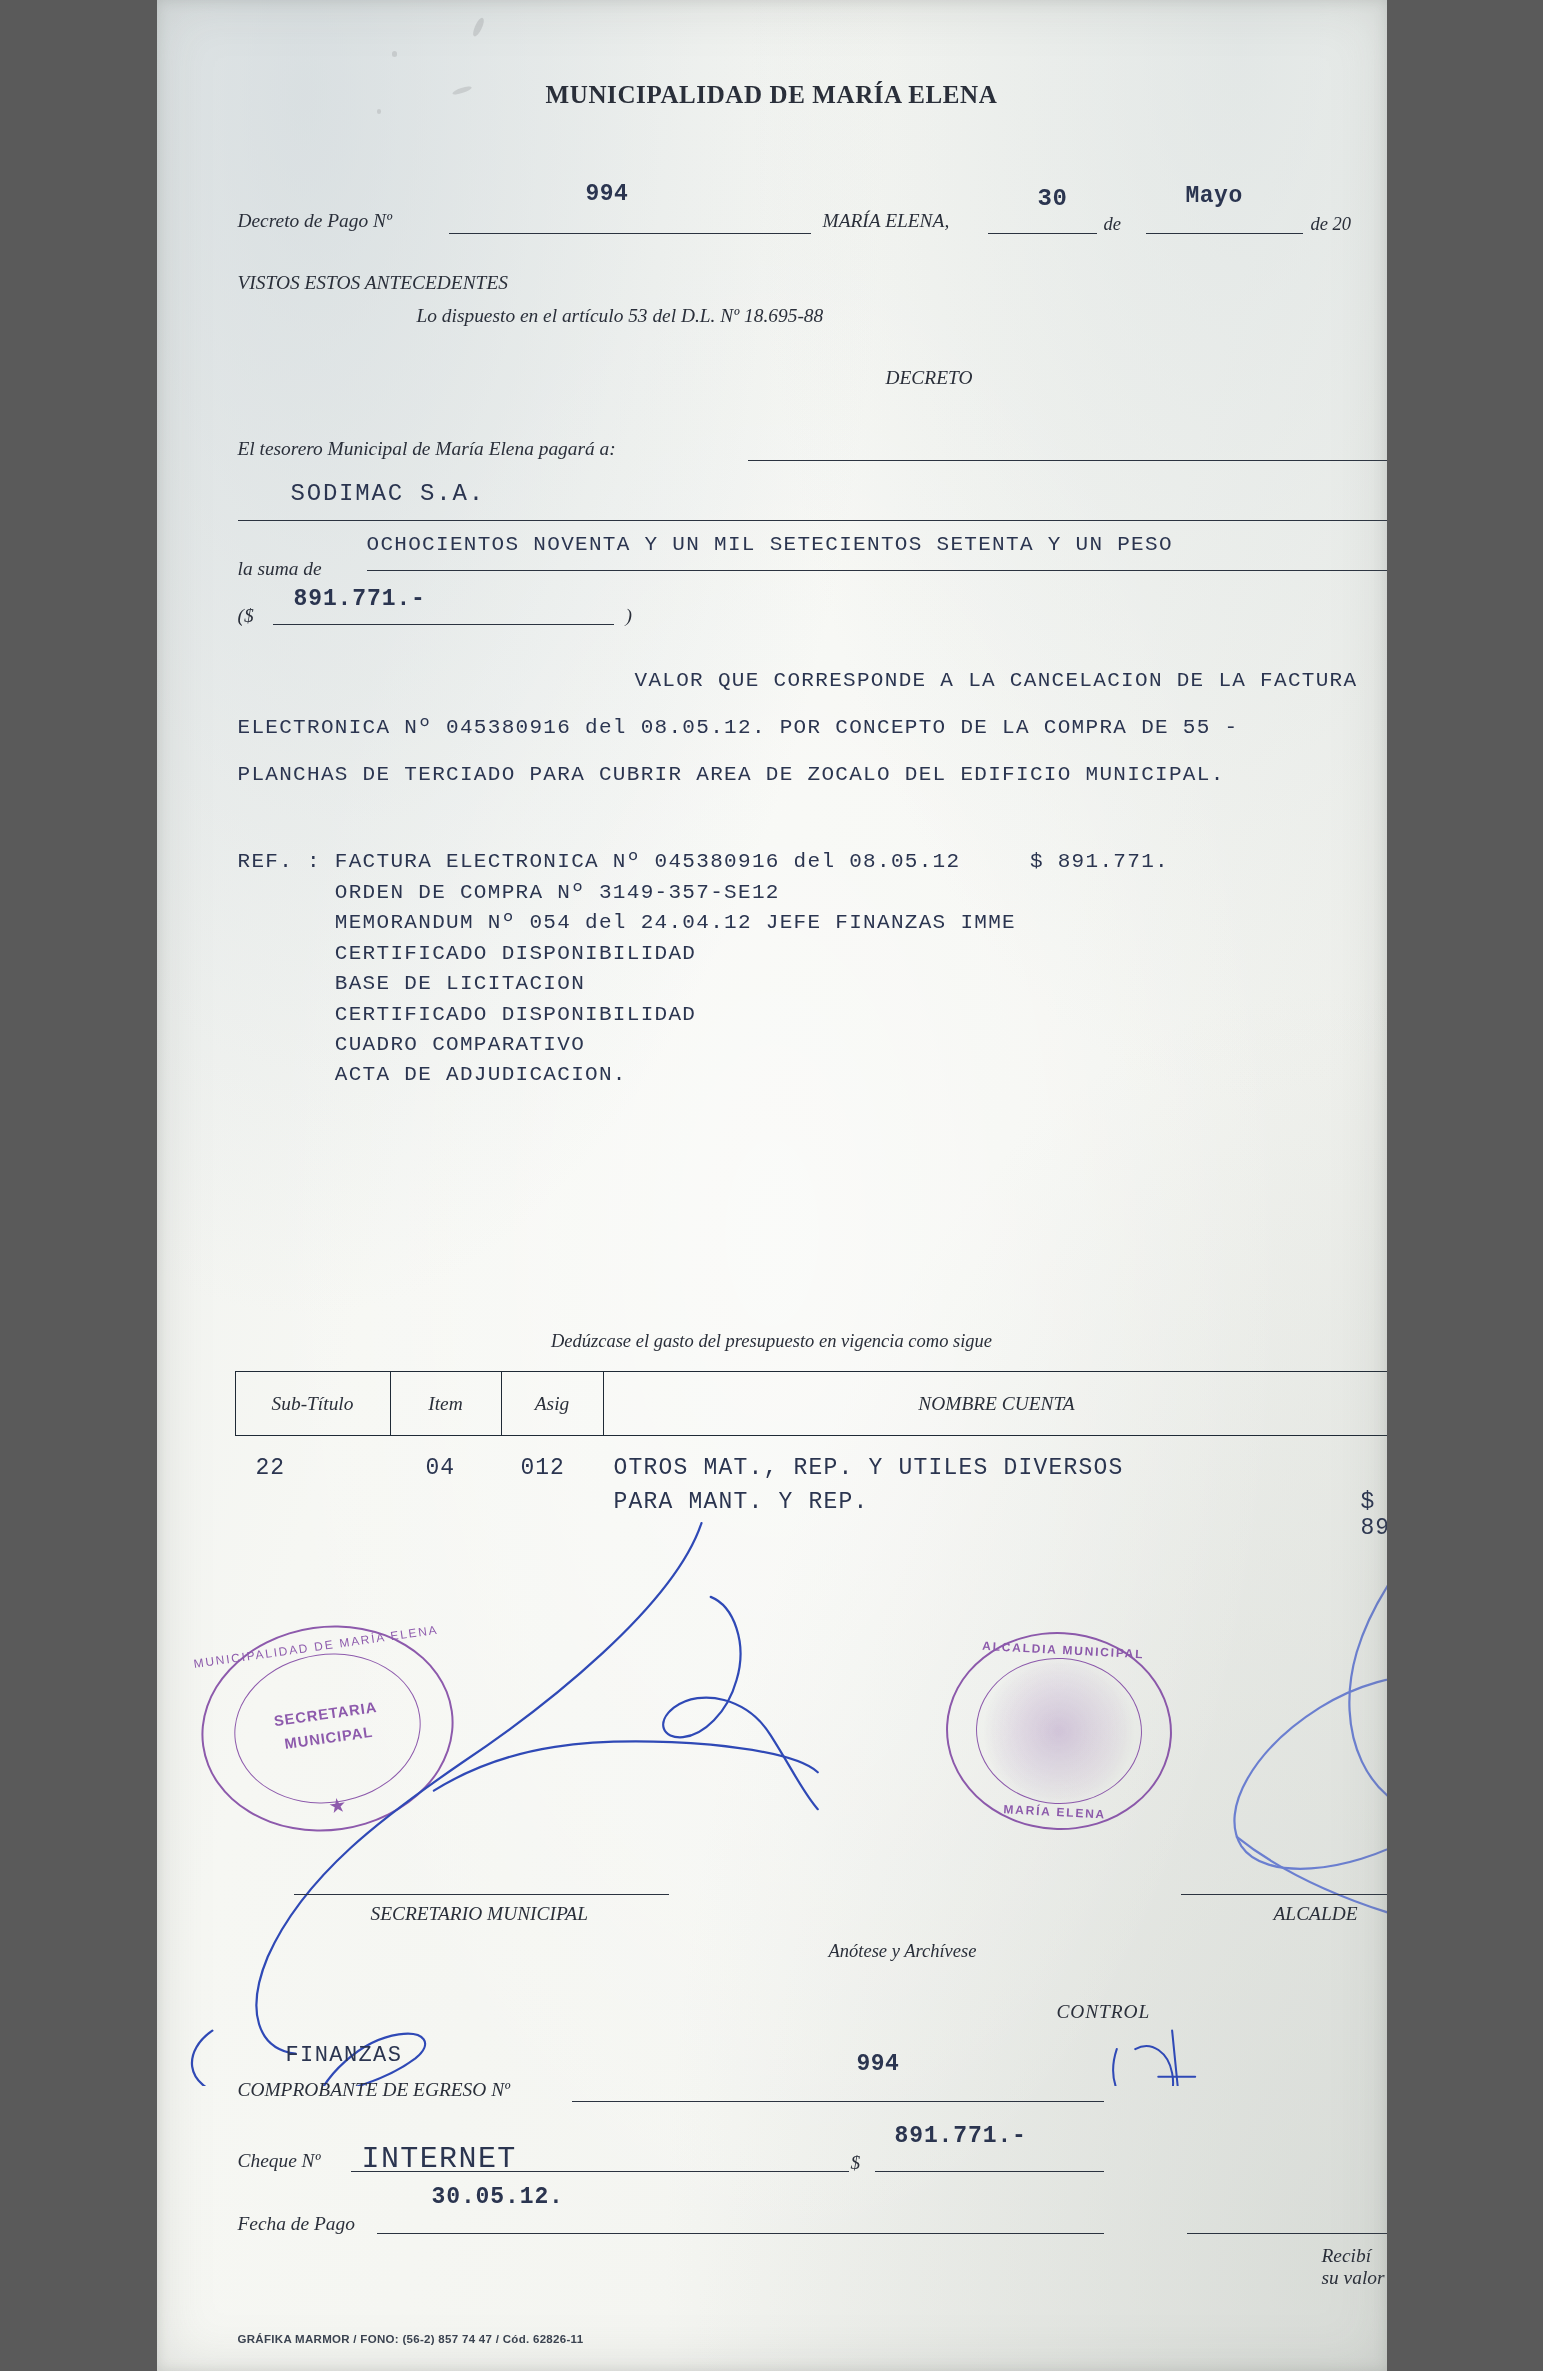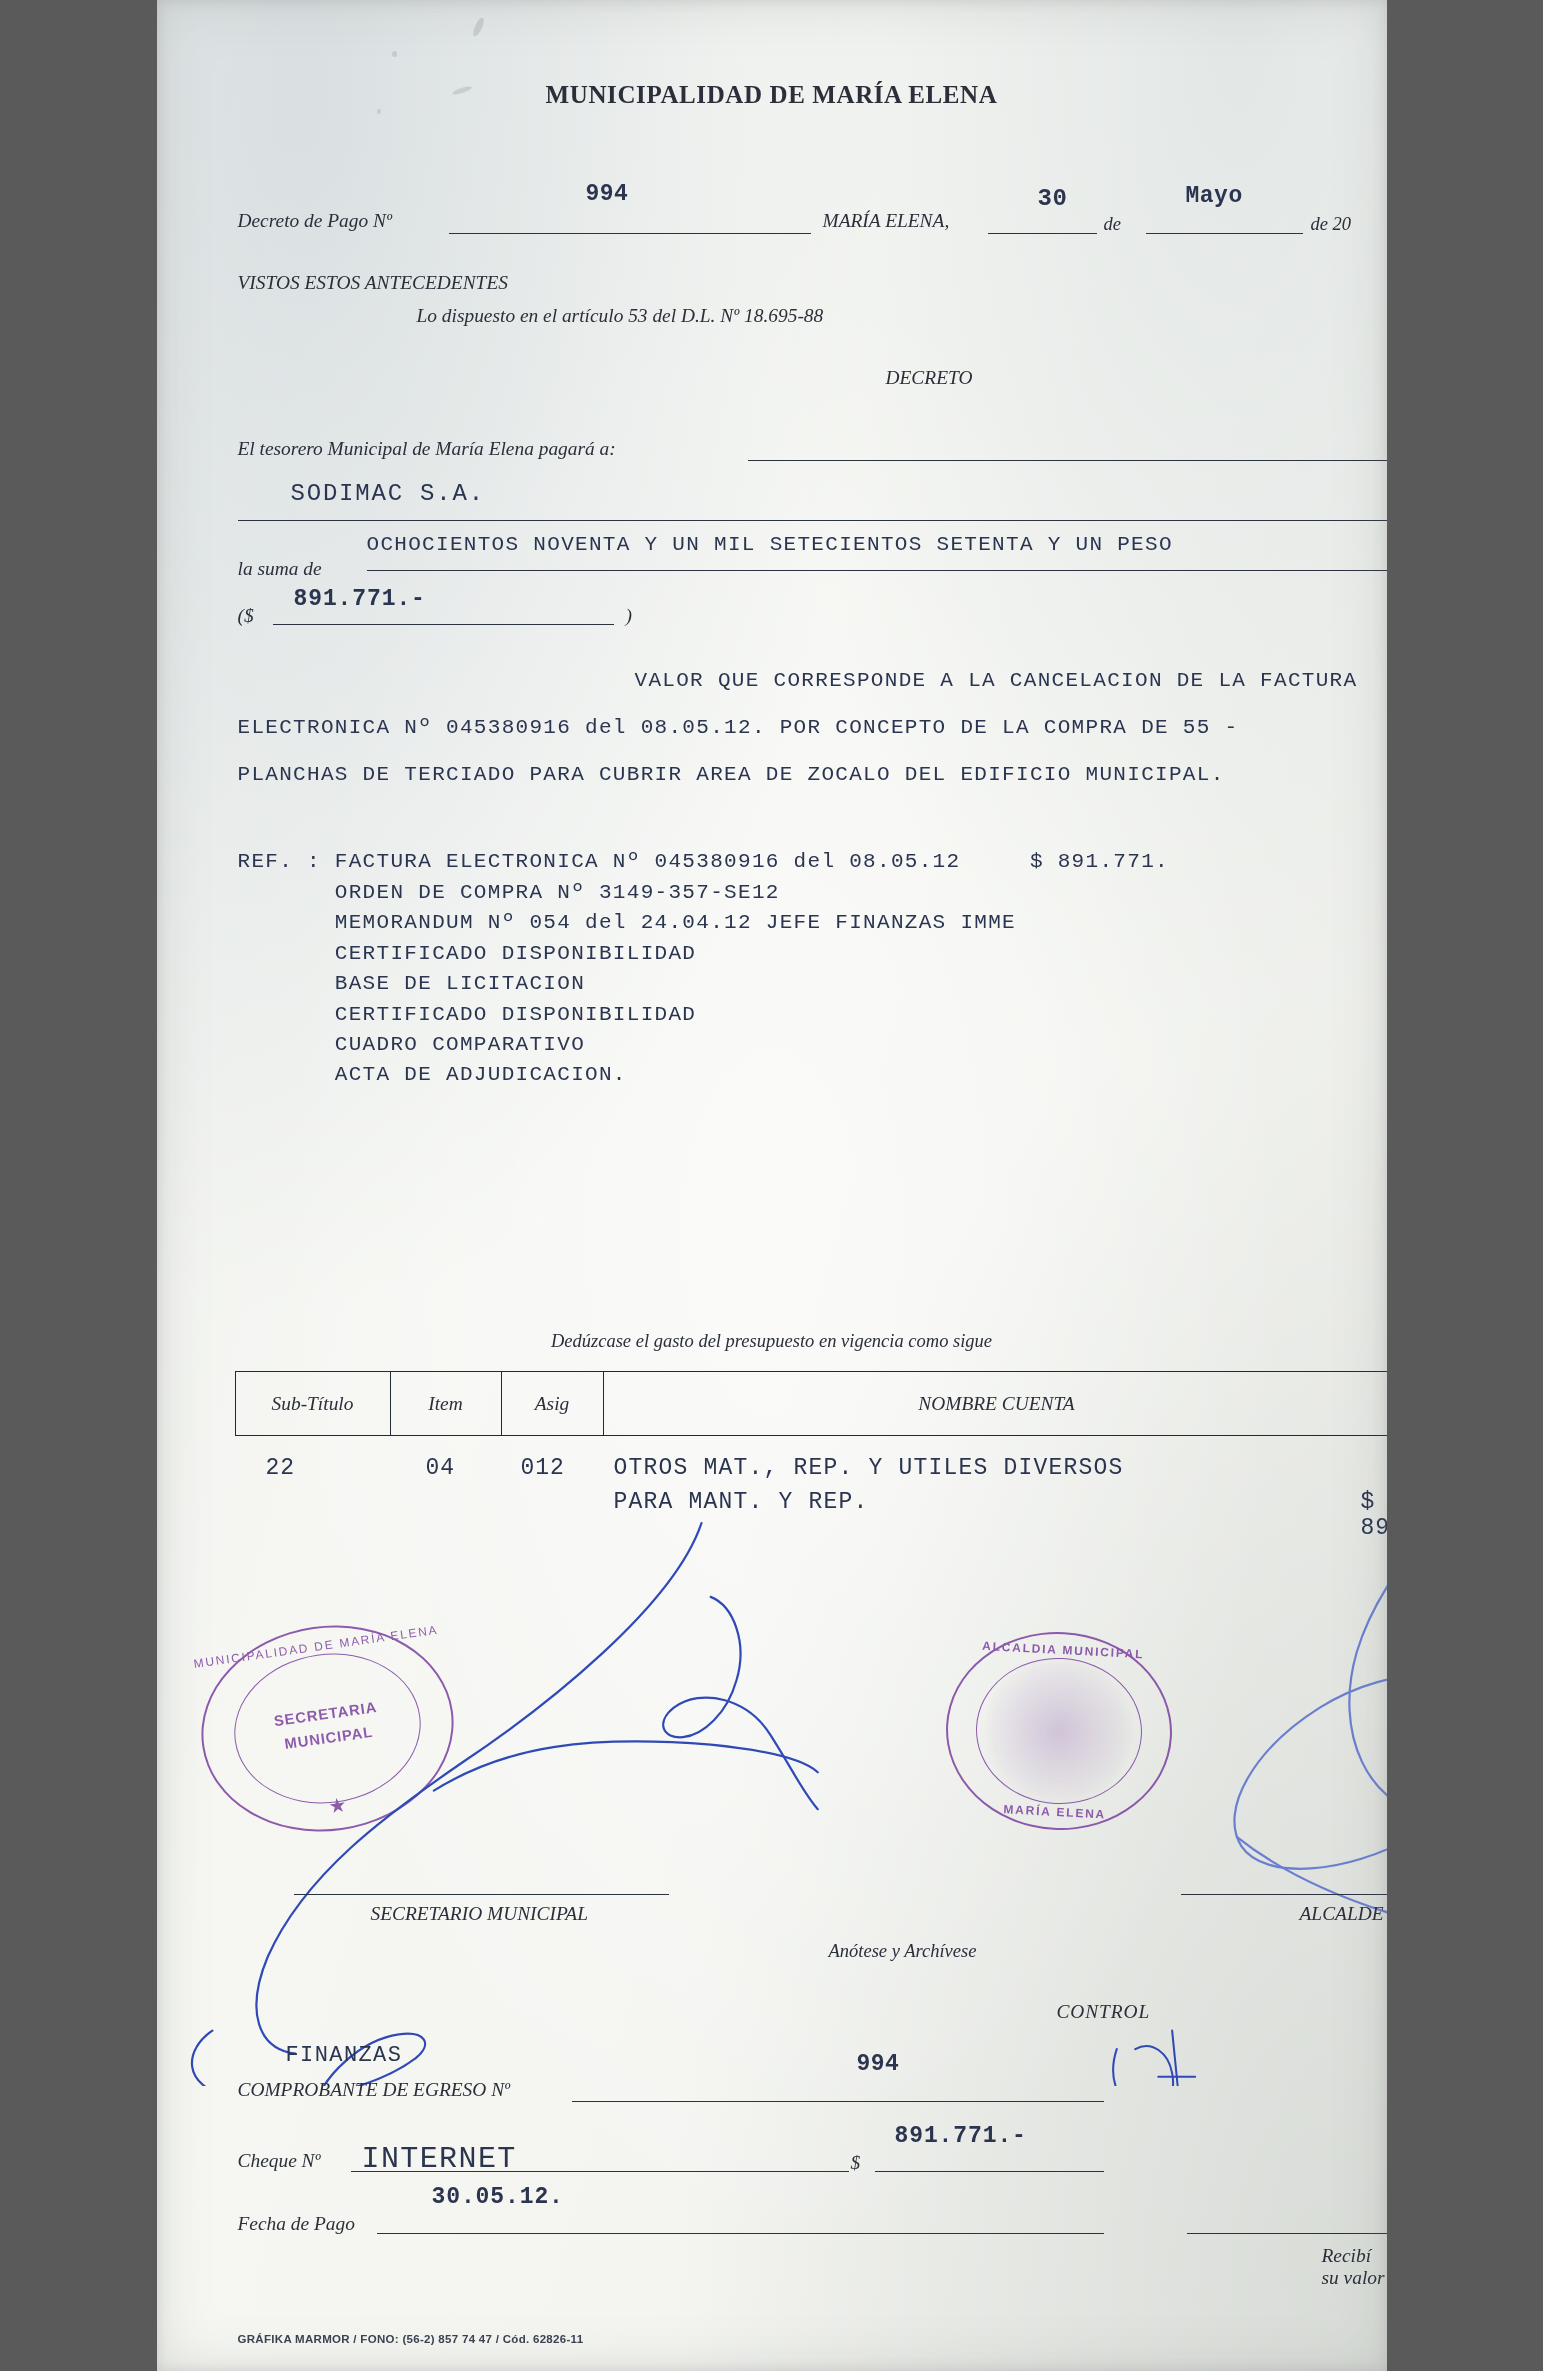--- a/index.html
+++ b/index.html
@@ -237,21 +237,21 @@
   <div class="acct-table">
     <div class="acct-head">
       <div class="c1">Sub-Título</div>
       <div class="c2">Item</div>
       <div class="c3">Asig</div>
       <div class="c4">NOMBRE CUENTA</div>
       <div class="c5">Valor</div>
     </div>
   </div>
 
-  <div class="abs type" style="left:109px;top:1455px;font-size:23px;letter-spacing:0.9px;font-family:Liberation Mono, monospace;">22</div>
+  <div class="abs type" style="left:99px;top:1455px;font-size:23px;letter-spacing:0.9px;font-family:Liberation Mono, monospace;">22</div>
   <div class="abs type" style="left:269px;top:1455px;font-size:23px;letter-spacing:0.9px;">04</div>
   <div class="abs type" style="left:364px;top:1455px;font-size:23px;letter-spacing:0.9px;">012</div>
   <div class="abs type" style="left:457px;top:1455px;font-size:23px;letter-spacing:1.2px;">OTROS MAT., REP. Y UTILES DIVERSOS</div>
   <div class="abs type" style="left:457px;top:1489px;font-size:23px;letter-spacing:1.2px;">PARA MANT. Y REP.</div>
   <div class="abs type" style="left:1204px;top:1489px;font-size:23px;letter-spacing:0.9px;">$ 891.771.</div>
   <div class="abs type" style="left:1444px;top:1489px;font-size:23px;letter-spacing:0.9px;">GI</div>
 
   <div class="stamp stamp-sec">
     <div class="inner"></div>
     <div class="ring-text ring-top">MUNICIPALIDAD DE MARÍA ELENA</div>
@@ -284,21 +284,21 @@
       <path d="M1040 660 C 1030 690, 1040 720, 1065 726 C 1090 732, 1105 712, 1100 686 C 1096 664, 1078 650, 1060 660"></path>
       <path d="M1100 640 L 1110 740"></path>
       <path d="M1085 690 L 1125 690"></path>
     </g>
   </svg>
 
   <div class="sig-line" style="left:137px;top:1894px;width:375px;"></div>
   <div class="abs it" style="left:214px;top:1903px;font-size:19.4px;">SECRETARIO MUNICIPAL</div>
 
   <div class="sig-line" style="left:1024px;top:1894px;width:373px;"></div>
-  <div class="abs it" style="left:1143px;top:1903px;font-size:19.4px;">ALCALDE</div>
+  <div class="abs it" style="left:1117px;top:1903px;font-size:19.4px;">ALCALDE</div>
 
   <div class="abs it" style="left:672px;top:1941px;font-size:18.5px;">Anótese y Archívese</div>
   <div class="abs it" style="left:900px;top:2001px;font-size:19.4px;letter-spacing:0.9px;">CONTROL</div>
 
   <div class="abs type" style="left:129px;top:2043px;font-size:22px;letter-spacing:1.4px;">FINANZAS</div>
 
   <div class="abs it" style="left:81px;top:2079px;font-size:19.4px;">COMPROBANTE DE EGRESO Nº</div>
   <div class="line" style="left:415px;top:2101px;width:532px;"></div>
   <div class="abs type b" style="left:700px;top:2051px;font-size:23px;">994</div>
 

